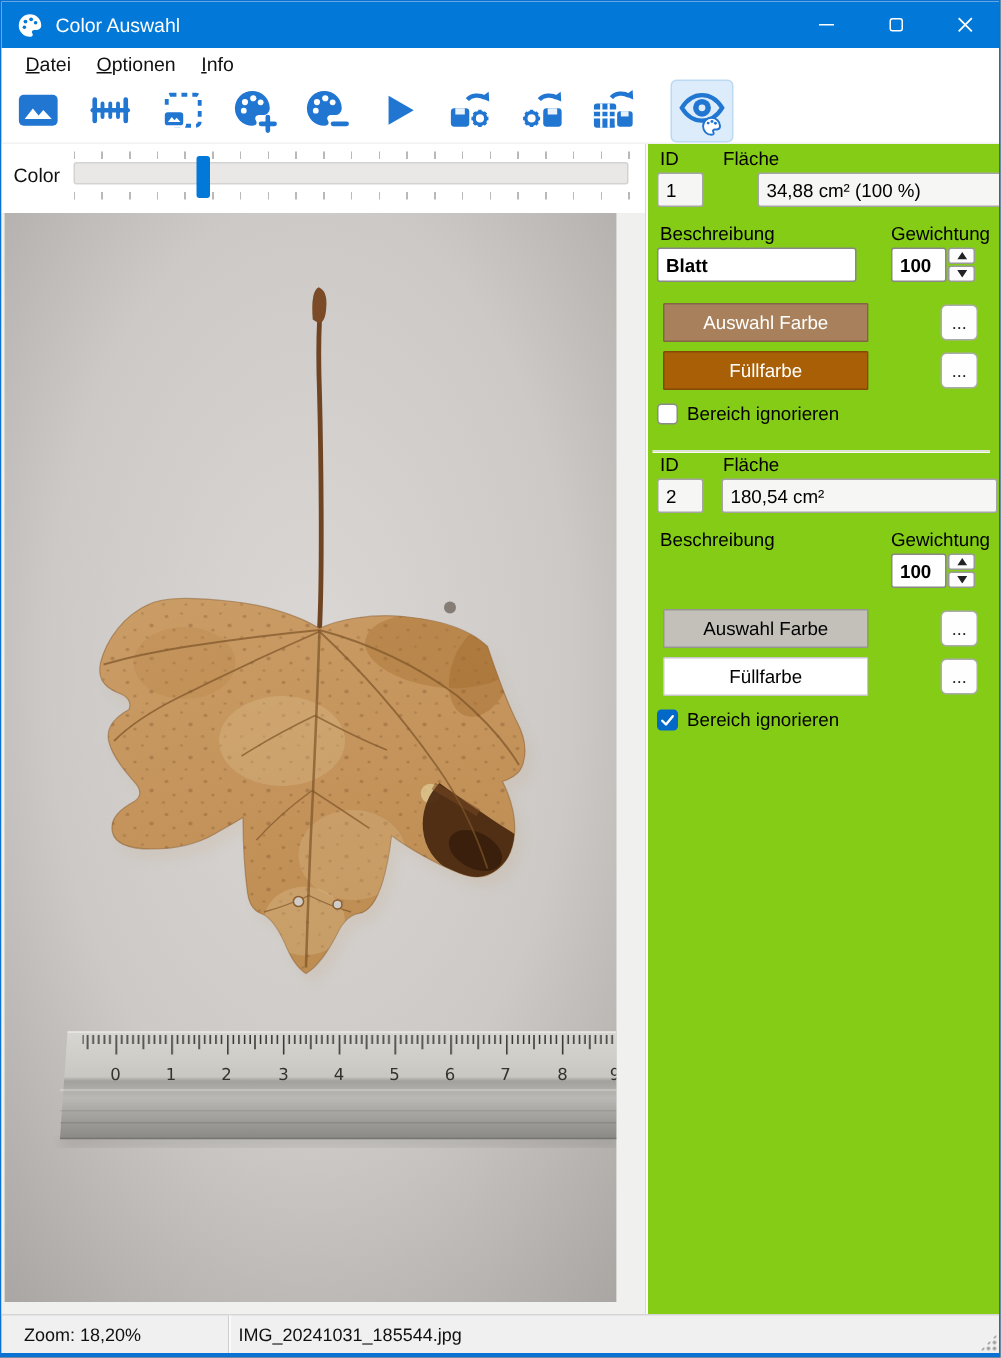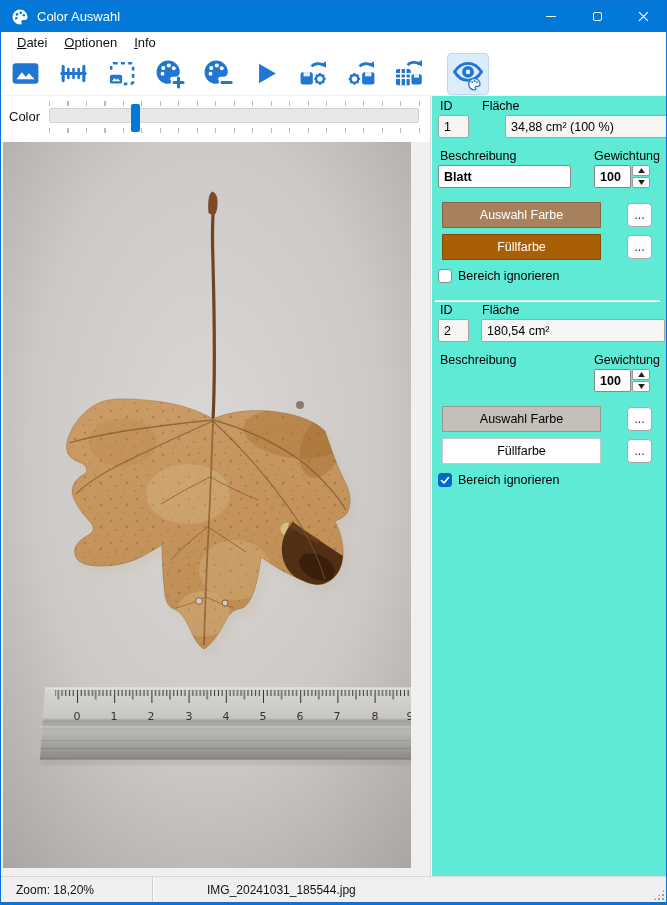--- a/index.html
+++ b/index.html
@@ -38,45 +38,45 @@
   .slider{ position:absolute; left:48px; top:0; width:371px; height:46px; }
   .ticks{ position:absolute; left:0; width:371px; height:5px;
           background-image:repeating-linear-gradient(90deg,#b9b9b9 0 1px,transparent 1px 18.5px); }
   .ticks.top{ top:5px; } .ticks.bottom{ top:32px; }
   .track{ position:absolute; left:0; top:12px; width:370px; height:15px; background:#e9e8e6; border:1px solid #d4d3d1; border-radius:2px; }
   .thumb{ position:absolute; left:82px; top:8px; width:9px; height:28px; background:#0279d8; border-radius:2px; }
   .image-area{ flex:1 1 auto; position:relative; background:#f0f0ef; }
   .photo{ position:absolute; left:2px; top:0; width:408px; height:726px; background:#c9c6c3; overflow:hidden; }
   .splitter{ width:2px; flex:0 0 auto; background:linear-gradient(90deg,#d8d8d8 0 1px,#fbfbfb 1px 2px); }
   
-  .panel{ flex:1 1 auto; background:#5eead4; position:relative; font-size:12.5px; color:#000; }
+  .panel{ flex:1 1 auto; background:#84cc16; position:relative; font-size:12.5px; color:#000; }
   .group{ position:absolute; left:0; right:0; height:202px; }
   .g1{ top:3px; } .g2{ top:207px; }
   .lbl{ position:absolute; font-size:12.5px; color:#000; white-space:nowrap; }
   .fld{ position:absolute; height:23px; font-family:"Liberation Sans",sans-serif; font-size:12.5px; color:#000; padding:0 5px; border-radius:2px; }
   .fld.ro{ background:#f6f6f5; border:1px solid #a5a5a5; }
   .fld.ed{ background:#fff; border:1px solid #888;font-weight:bold; }
   .spin{ position:absolute; left:200px; top:66px; width:18px; height:23px; display:flex; flex-direction:column; gap:1px; }
   .spin-btn{ flex:1; background:#fdfdfd; border:1px solid #9a9a9a; border-radius:2px; display:flex; align-items:center; justify-content:center; padding:0; }
   .spin-btn svg{ width:7px; height:5px; }
-  .color-btn{ position:absolute; left:10px; width:159px; height:26px; border:1px solid rgba(0,0,0,.22); border-radius:1px; font-family:"Liberation Sans",sans-serif; font-size:12.5px; }
+  .color-btn{ position:absolute; left:10px; width:137px; height:26px; border:1px solid rgba(0,0,0,.22); border-radius:1px; font-family:"Liberation Sans",sans-serif; font-size:12.5px; }
   .more-btn{ position:absolute; left:195px; width:25px; height:24px; background:#fefefe; border:1px solid #ababab; border-radius:4px; font-size:12px; line-height:10px; color:#222; }
   .chk-row{ position:absolute; left:6px; top:170px; display:flex; align-items:flex-start; }
   .checkbox{ width:14px; height:14px; background:#fff; border:1px solid #8a8a8a; border-radius:3px; display:inline-flex; align-items:center; justify-content:center; }
   .checkbox svg{ display:none; width:10px; height:10px; }
   .checkbox.checked{ background:#0269c8; border-color:#0269c8; }
   .checkbox.checked svg{ display:block; }
   .chk-label{ margin-left:6px; font-size:12.5px; }
   .group-sep{ position:absolute; left:3px; right:6px; top:201px; height:2px;
               border-top:1px solid #e2e2e2; border-bottom:1px solid #fafafa; }
   
   .statusbar{ height:26px; flex:0 0 auto; background:#f0f0f0; border-top:1px solid #d6d6d6; display:flex; align-items:center; font-size:12px; color:#111; position:relative; }
   .status-cell1{ width:151px; padding-left:15px; flex:0 0 auto; }
   .status-div{ width:2px; height:100%; background:linear-gradient(90deg,#cecece 0 1px,#fafafa 1px 2px); }
-  .status-cell2{ padding-left:5px; flex:1 1 auto;margin-left:48px; }
+  .status-cell2{ padding-left:5px; flex:1 1 auto; }
   .grip{ position:absolute; right:1px; bottom:1px; width:12px; height:12px;
          background-image:radial-gradient(#9a9a9a 1px, transparent 1.2px);
          background-size:4px 4px; background-position:bottom right;
          clip-path:polygon(100% 0, 100% 100%, 0 100%); }
 </style>
 </head>
 <body>
 
 <div class="window">
 

